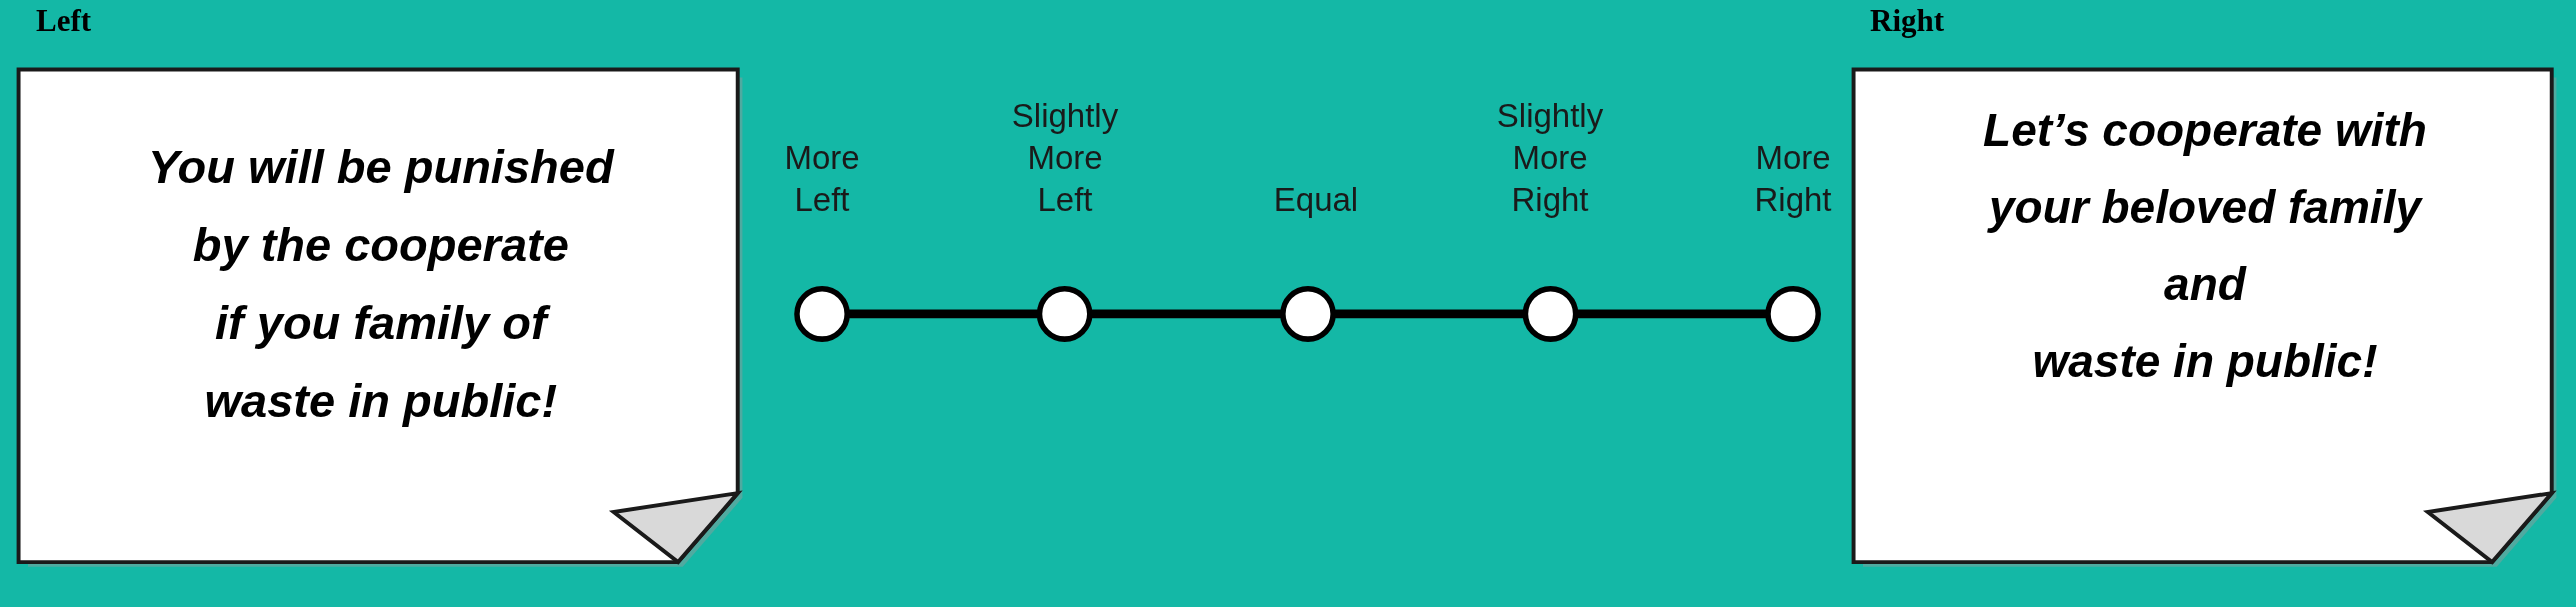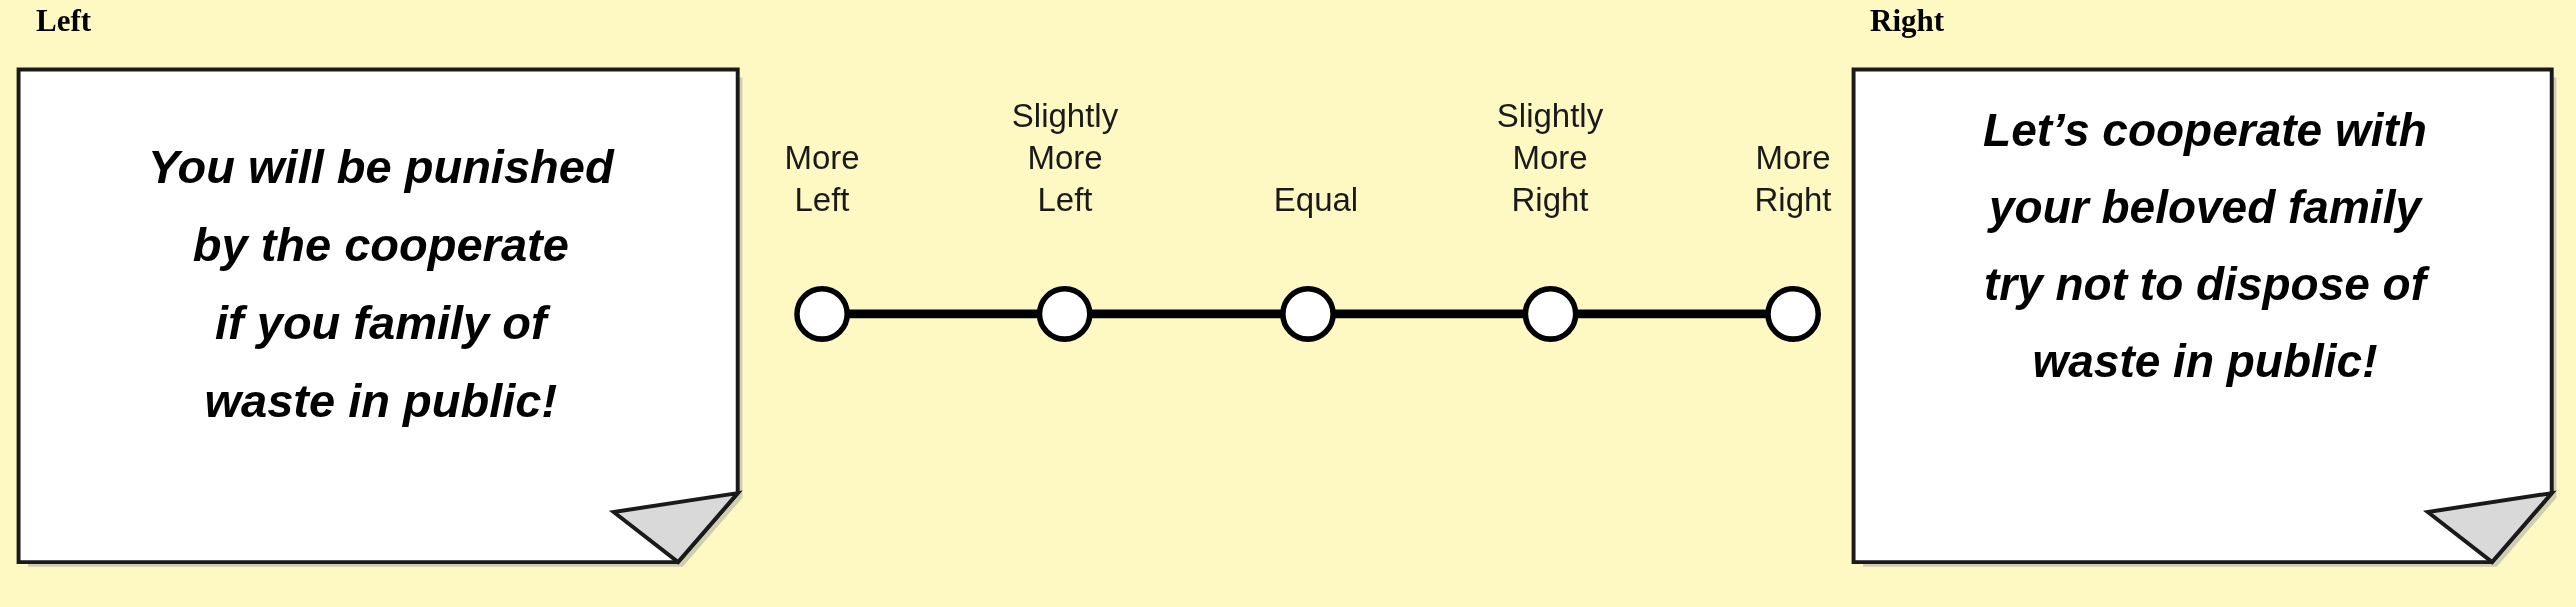--- a/index.html
+++ b/index.html
@@ -8,21 +8,21 @@
     padding: 0;
     background: #ffffff;
   }
   body {
     font-family: "Liberation Sans", sans-serif;
   }
   #stage {
     position: relative;
     width: 2576px;
     height: 608px;
-    background: #fef9c3;
+    background: #14b8a6;
     overflow: hidden;
   }
 
   
   .pole-label {
     position: absolute;
     font-family: "Liberation Serif", serif;
     font-weight: bold;
     font-size: 31px;
     line-height: 1;
@@ -146,21 +146,21 @@
 
   <div class="card" id="card-right">
     <svg class="card-svg" viewBox="0 0 900 640" preserveAspectRatio="none">
       <path d="M 14 12 L 898 12 L 898 548 L 822 636 L 14 636 Z" fill="#9a9a9a" opacity="0.45"></path>
       <path d="M 2 2 L 892 2 L 892 542 L 816 630 L 2 630 Z" fill="#ffffff" stroke="#1a1a1a" stroke-width="5" stroke-linejoin="miter"></path>
       <path d="M 892 542 L 734 566 L 816 630 Z" fill="#d9d9d9" stroke="#1a1a1a" stroke-width="5" stroke-linejoin="miter"></path>
     </svg>
     <div class="card-text">
       <span class="card-line">Let’s cooperate with</span>
       <span class="card-line">your beloved family</span>
-      <span class="card-line">try not to dispose of</span>
+      <span class="card-line">and</span>
       <span class="card-line">waste in public!</span>
     </div>
   </div>
 
   <div id="scale">
 
     <div id="scale-labels">
 
       <div class="scale-label" style="left:69px;">
         <span class="scale-label-row">More</span>

